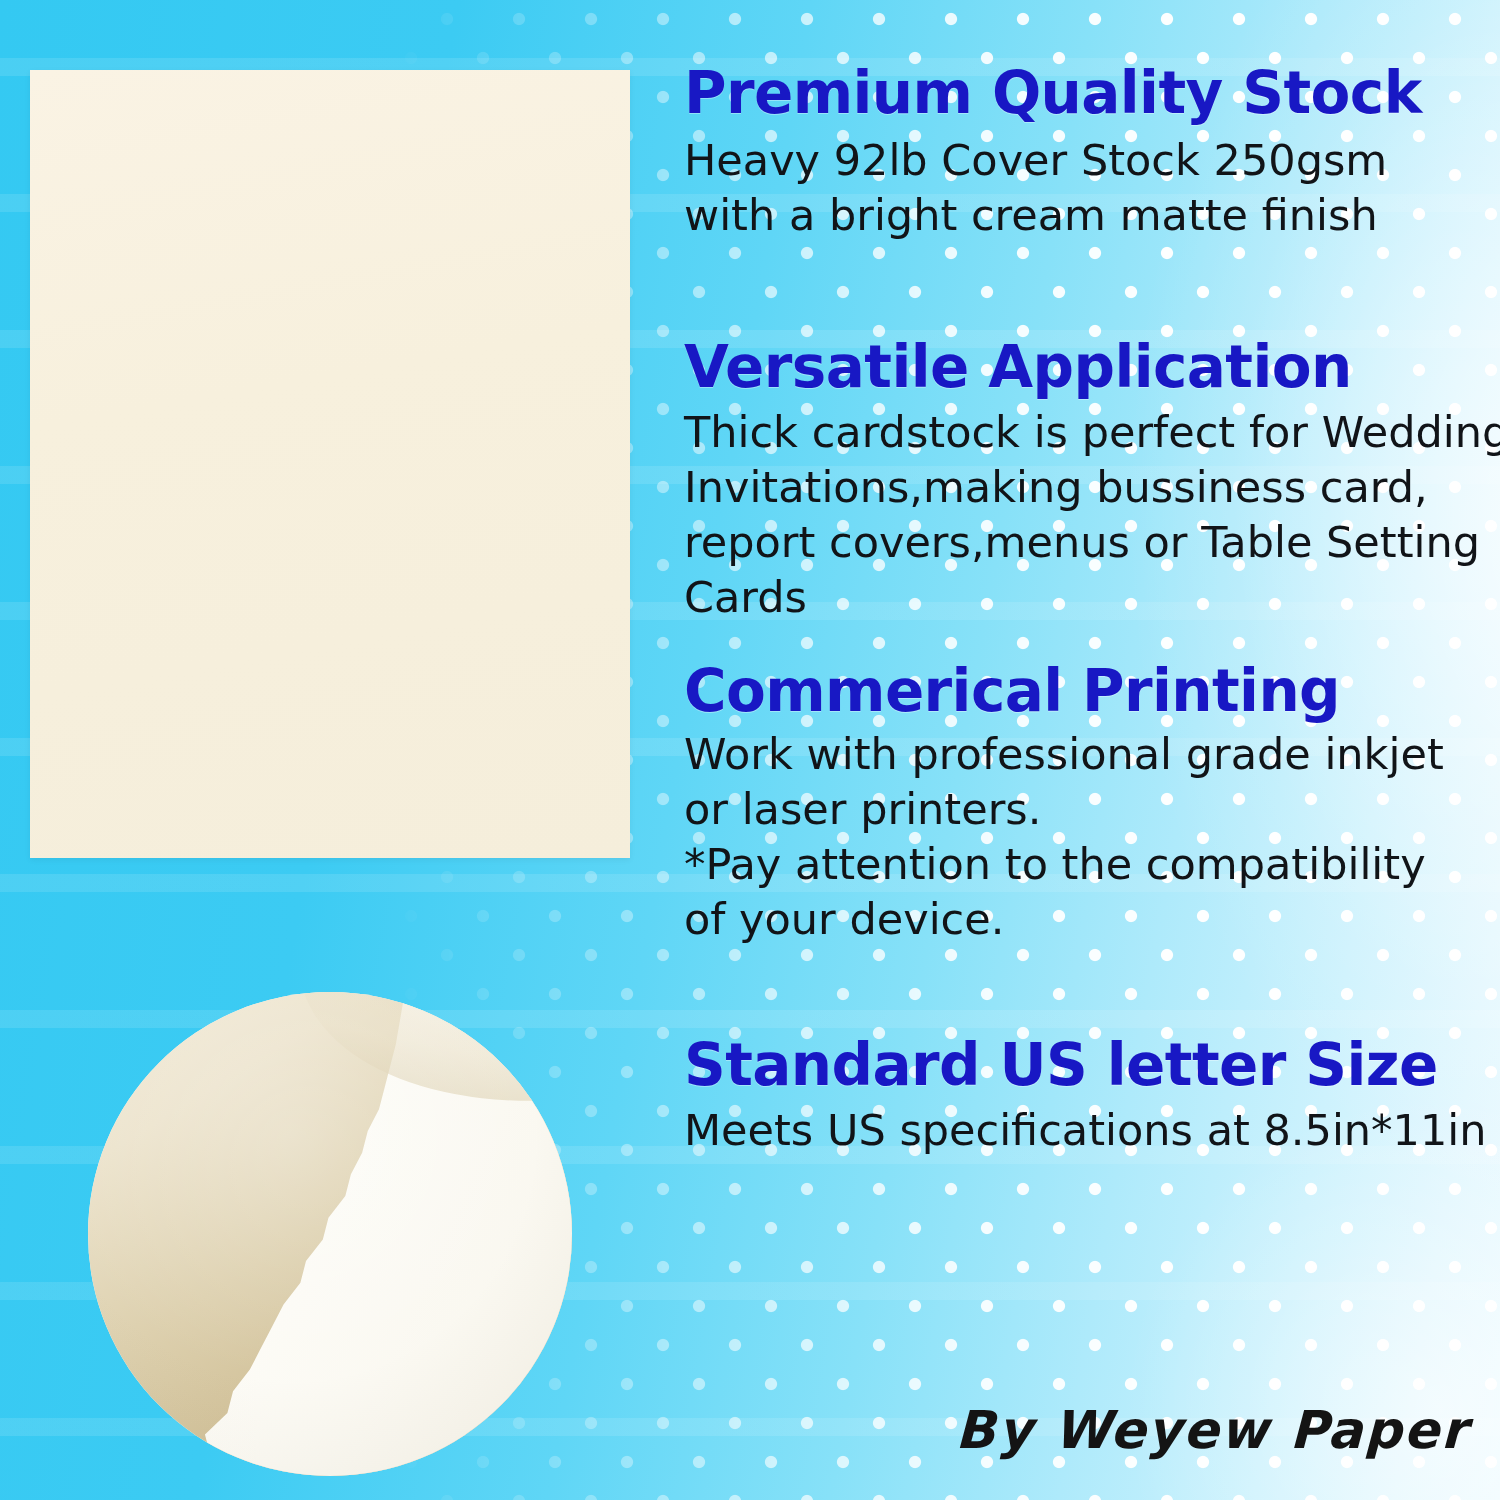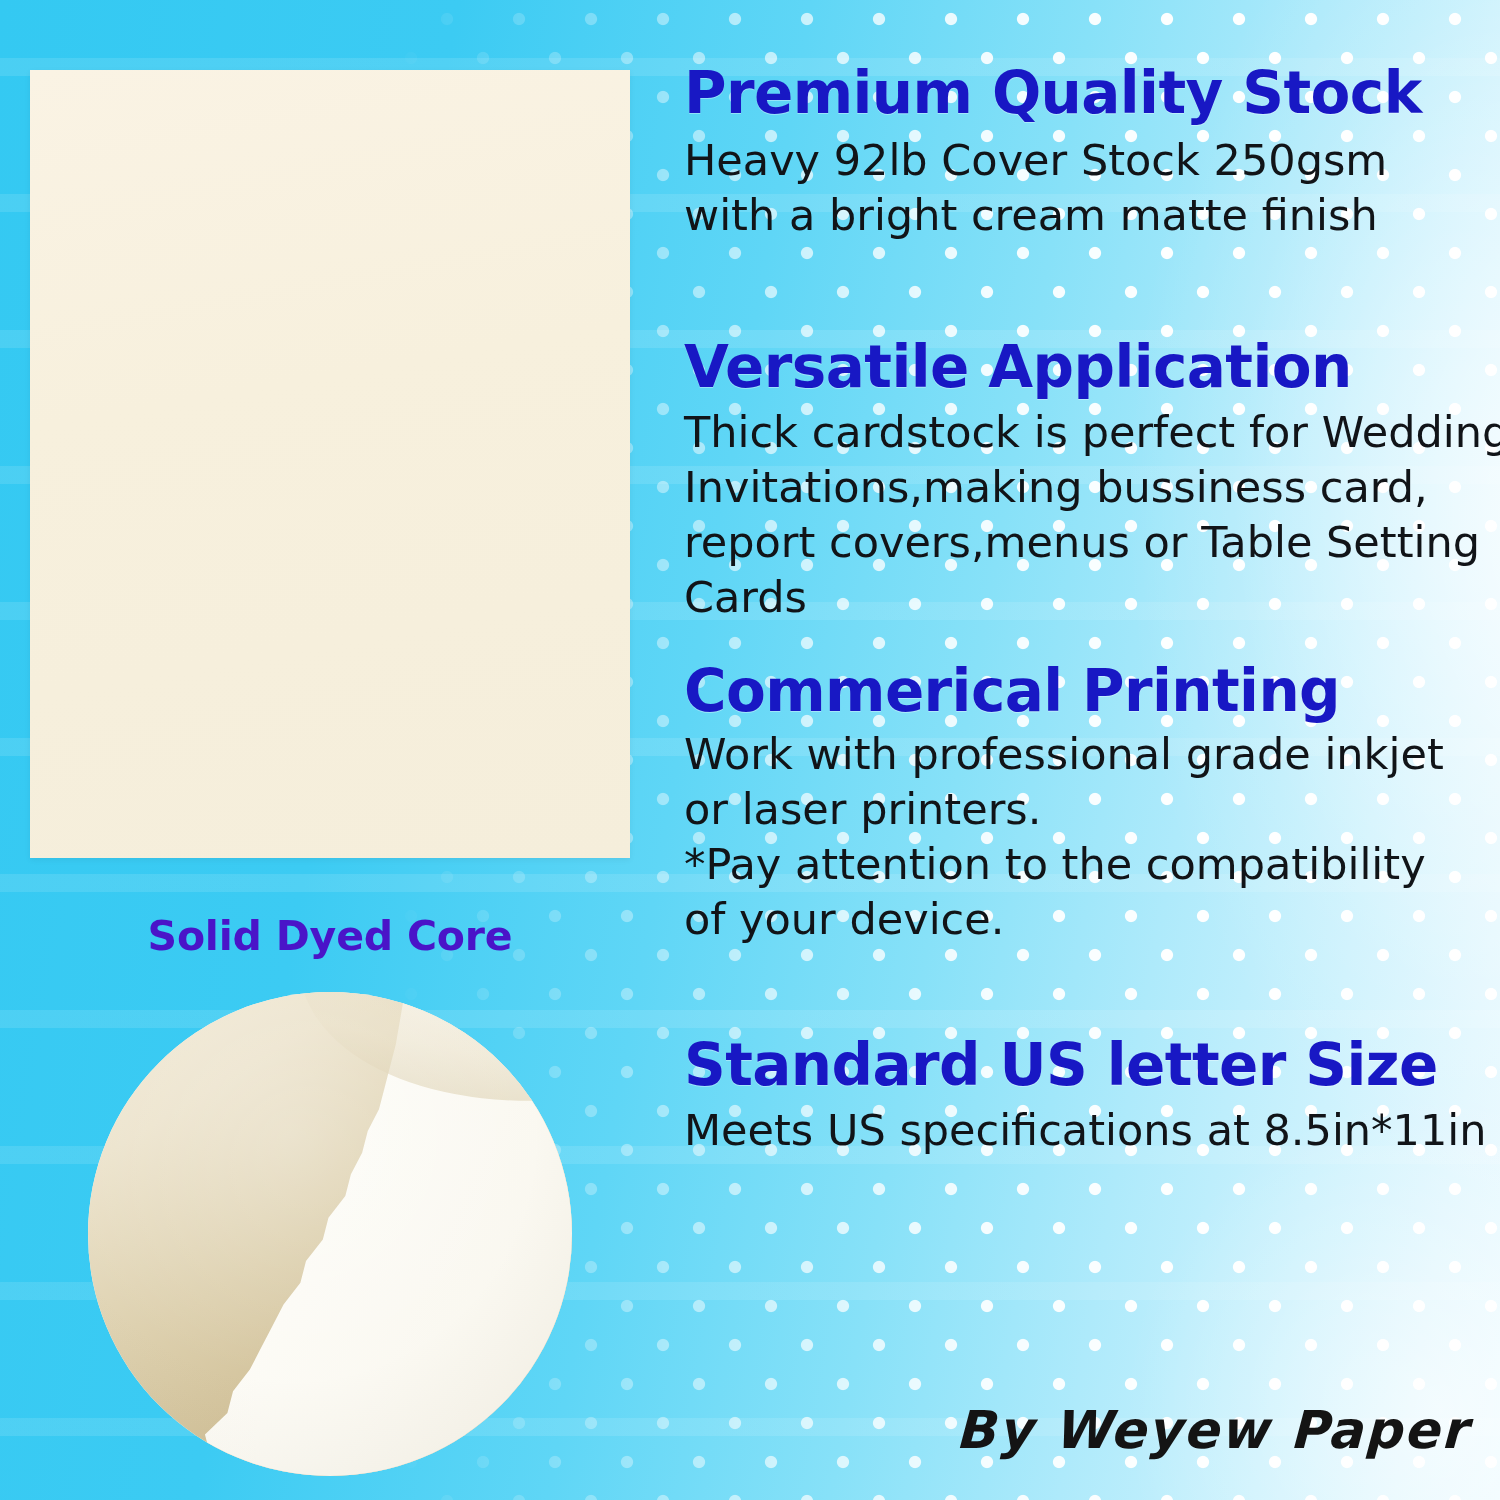--- a/index.html
+++ b/index.html
@@ -237,21 +237,20 @@
 
 <div id="poster">
 
   <div class="bg-base"></div>
   <div class="bg-streaks"></div>
   <div class="bg-bloom"></div>
   <div class="bg-dots"></div>
 
   <div class="swatch"></div>
 
-  <div class="core-label">Solid Dyed Core</div>
 
   <div class="photo-circle">
     <div class="tan"></div>
     <div class="white-sheet"></div>
     <div class="fold"></div>
     <div class="vignette"></div>
   </div>
 
   <div class="content">
 

